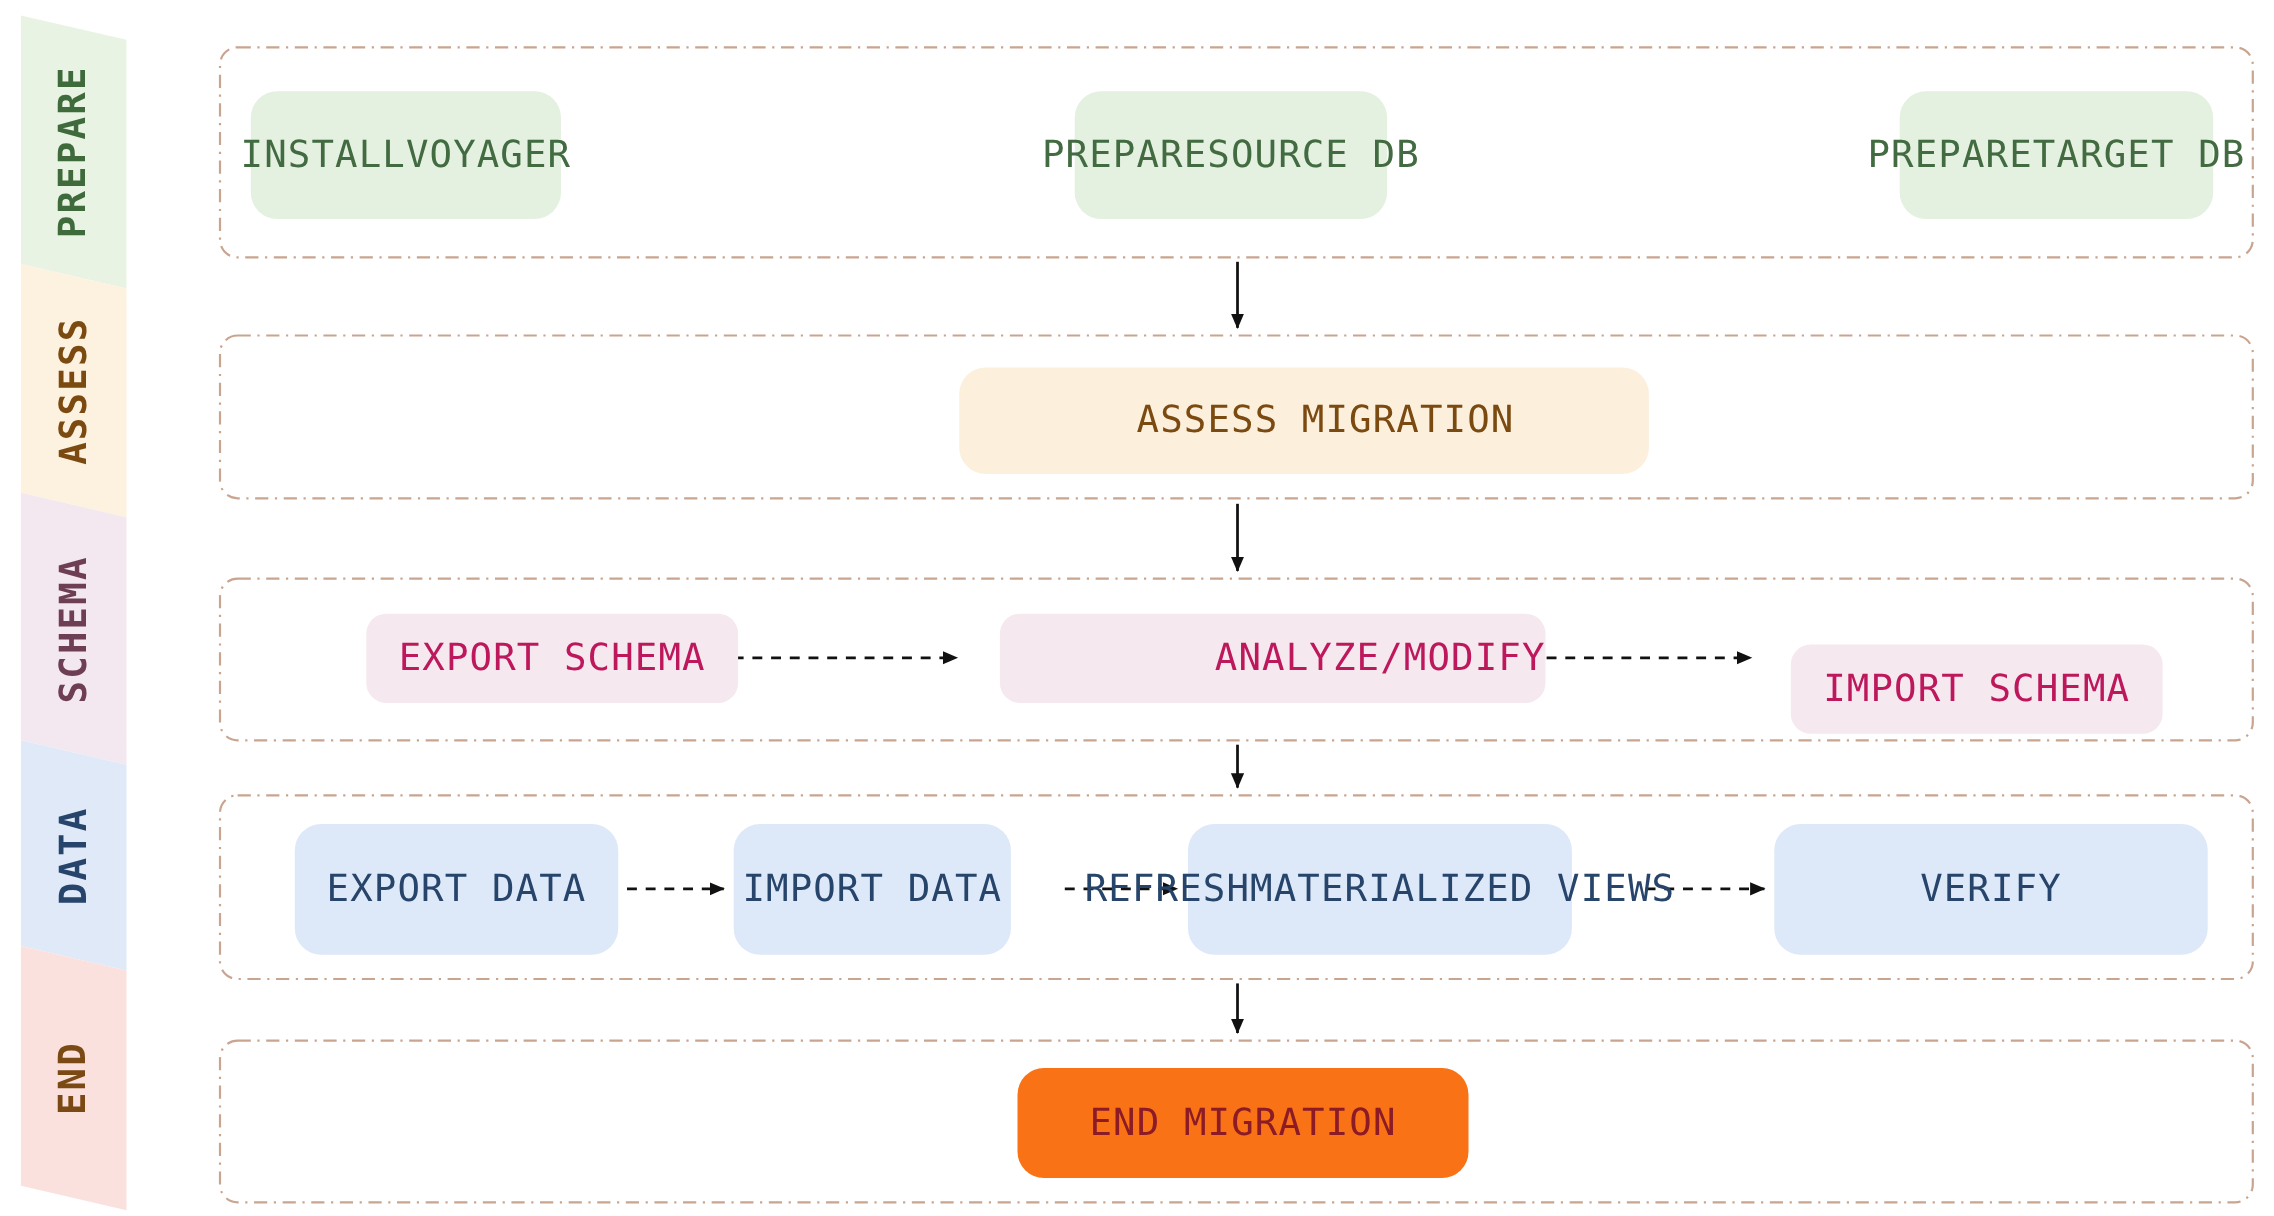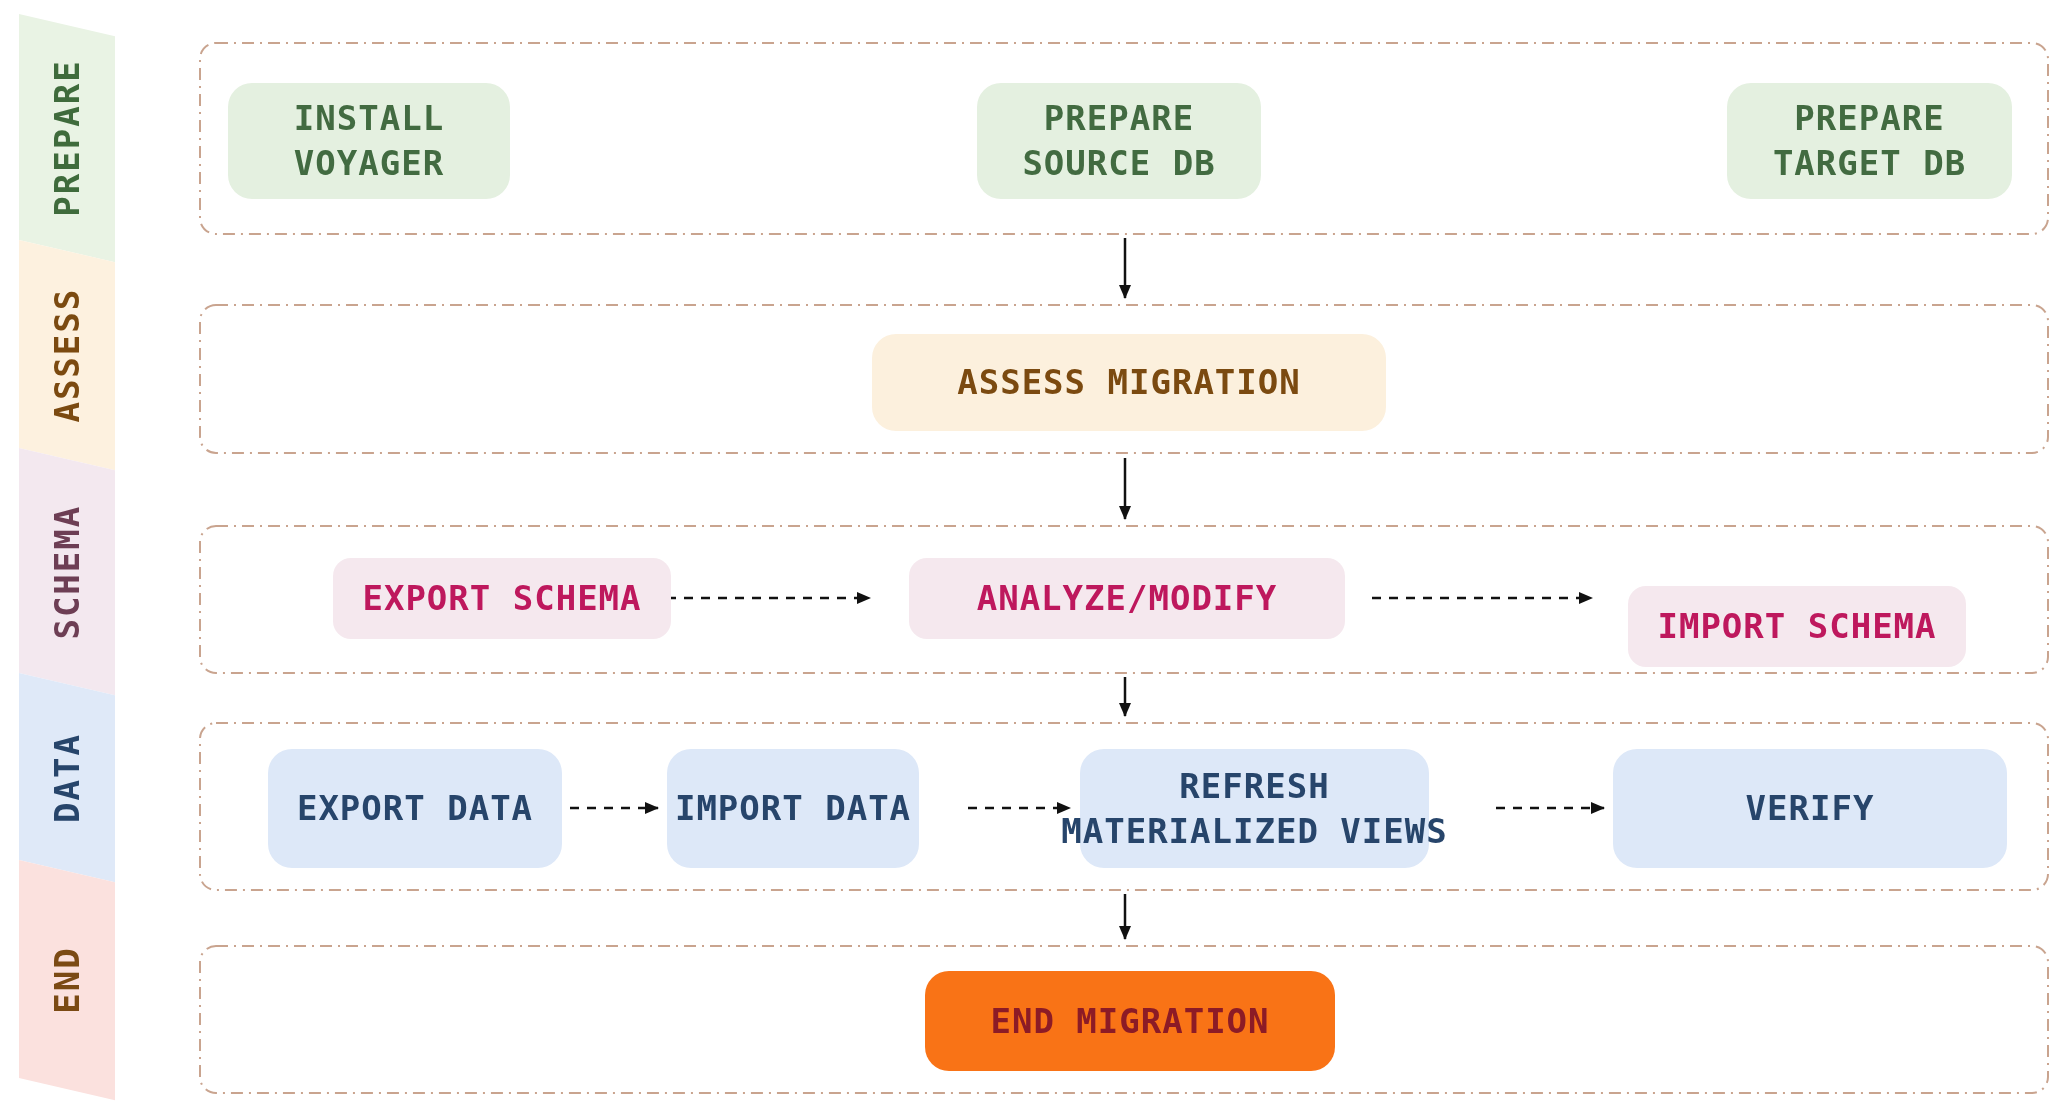--- a/index.html
+++ b/index.html
@@ -32,38 +32,38 @@
   .sb-prepare .sb-label{color:#3f6b3c;}
   .sb-assess  .sb-label{color:#7b4a10;}
   .sb-schema  .sb-label{color:#6d3e54;}
   .sb-data    .sb-label{color:#27456b;}
   .sb-end     .sb-label{color:#7b4a14;}
   
   .wires{position:absolute;left:0;top:0;z-index:1;}
   
   .node{
     position:absolute;z-index:2;
-    display:flex;flex-direction:column;align-items:center;justify-content:center;
+    display:flex;flex-direction:row;align-items:center;justify-content:center;
     border-radius:24px;
-    font-size:34px;font-weight:bold;letter-spacing:1px;
+    font-size:34px;font-weight:normal;letter-spacing:1px;
     line-height:1.32;text-align:center;white-space:nowrap;
   }
   .node span{display:block;}
   .n-green{background:#e4f0e0;color:#426b41;}
   .n-amber{background:#fcf0dd;color:#7b4a10;}
   .n-mauve{background:#f5e8ee;color:#be185d;margin-left:28px;}
   .n-blue {background:#dde8f8;color:#27456b;}
   .n-red  {background:#f97316;color:#8c1b26;}
   
   .g-install {left:228px; top:83px;  width:282px;height:116px;}
   .g-source  {left:977px; top:83px;  width:284px;height:116px;}
   .g-target  {left:1727px;top:83px;  width:285px;height:116px;}
-  .g-assess  {left:872px; top:334px; width:514px;height:97px;}
+  .g-assess  {left:872px; top:334px; width:588px;height:97px;padding-left:39px;}
   .g-exps    {left:305px; top:558px; width:338px;height:81px;border-radius:18px;}
-  .g-anlz    {left:881px; top:558px; width:436px;height:81px;border-radius:18px;}
+  .g-anlz    {left:881px; top:558px; width:496px;height:81px;border-radius:18px;justify-content:flex-end;}
   .g-imps    {left:1600px;top:586px; width:338px;height:81px;border-radius:18px;}
   .g-expd    {left:268px; top:749px; width:294px;height:119px;text-align:center;}
   .g-impd    {left:667px; top:749px; width:252px;height:119px;}
   .g-refmv   {left:1080px;top:749px; width:349px;height:119px;}
   .g-verify  {left:1613px;top:749px; width:394px;height:119px;}
   .g-endmig  {left:925px; top:971px; width:410px;height:100px;}
 </style>
 </head>
 <body>
 

